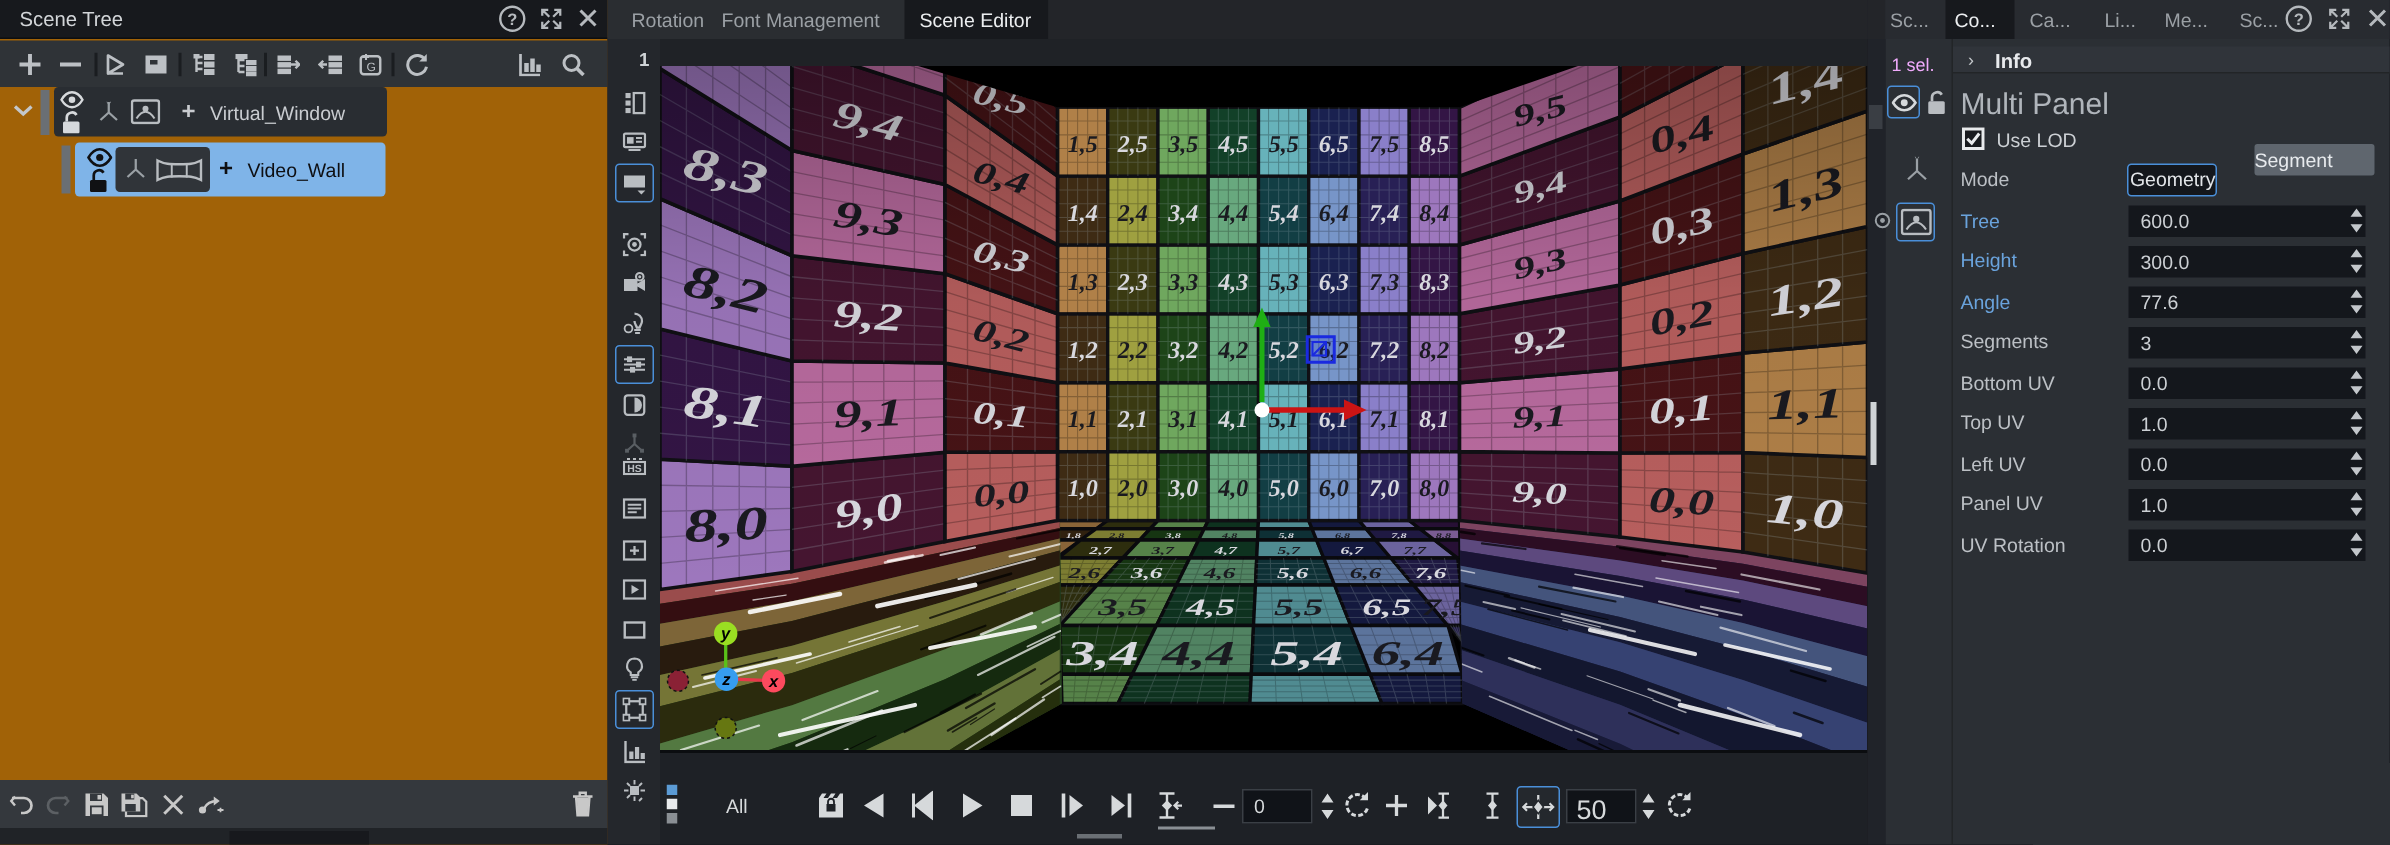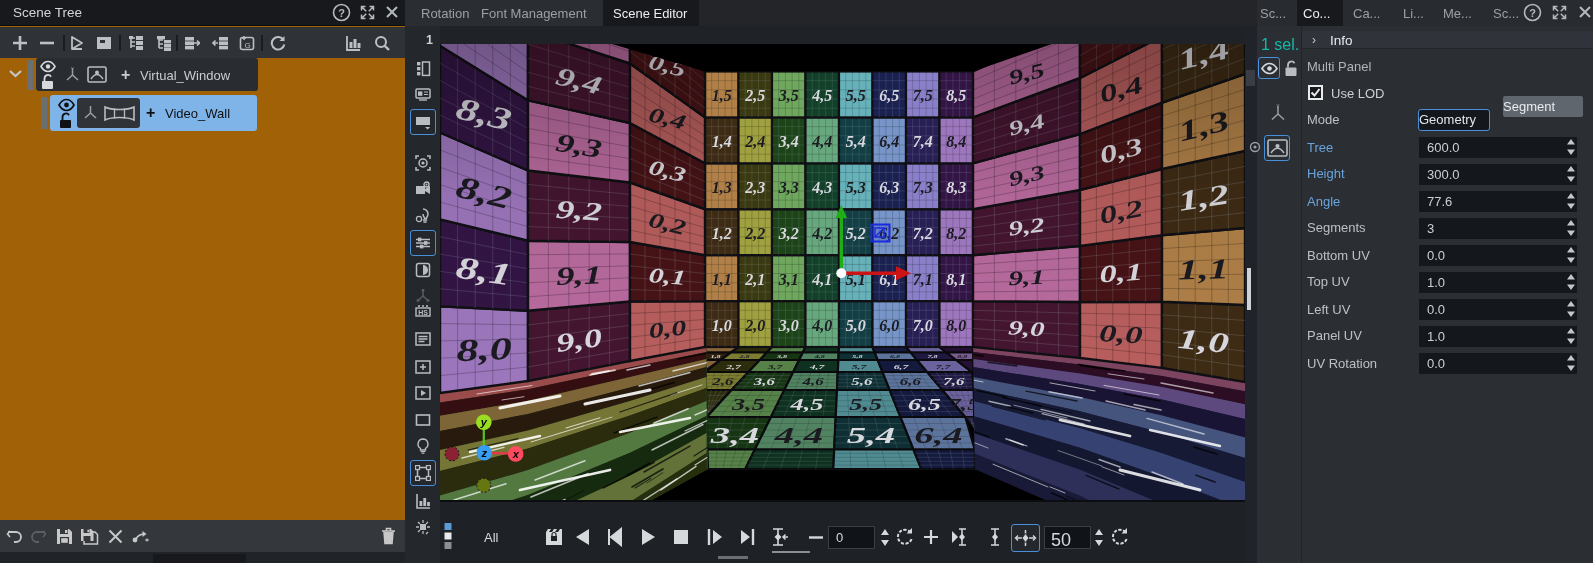--- a/index.html
+++ b/index.html
@@ -892,21 +892,21 @@
 <svg style="position:absolute;left:266px;top:3px" width="19" height="19" viewBox="0 0 19 19" fill="none">
       <circle cx="9.5" cy="9.5" r="8" stroke="#b5b9bd" stroke-width="1.6"></circle>
       <text x="9.5" y="13.5" fill="#b5b9bd" font-size="11" font-weight="bold" text-anchor="middle" font-family="Liberation Sans">?</text>
     </svg>
 <svg style="position:absolute;left:294px;top:4px" width="17" height="17" viewBox="0 0 17 17" fill="none">
       <path d="M10.5 2.5h4v4M6.5 14.5h-4v-4M14.5 10.5v4h-4M2.5 6.5v-4h4M14 3l-4.2 4.2M3 14l4.2-4.2M14 14l-4.2-4.2M3 3l4.2 4.2" stroke="#b5b9bd" stroke-width="1.5"></path>
     </svg>
 <svg style="position:absolute;left:320px;top:4px" width="16" height="16" viewBox="0 0 16 16" fill="none">
       <path d="M3 3l10 10M13 3l-10 10" stroke="#b5b9bd" stroke-width="2"></path>
     </svg>
-<div class="t" style="left:4px;top:36px;font-size:16px;color:#14b8a6">1 sel.</div>
+<div class="t" style="left:4px;top:36px;font-size:12px;color:#f0abfc">1 sel.</div>
 <div class="abs" style="left:1px;top:57px;width:22px;height:22px;border:1.5px solid #4a8fd9;border-radius:3px"></div>
 <svg style="position:absolute;left:4px;top:62px" width="17" height="13" viewBox="0 0 17 13" fill="none">
       <path d="M1 6.5C3.2 3 6 1.5 8.5 1.5S13.8 3 16 6.5C13.8 10 11 11.5 8.5 11.5S3.2 10 1 6.5z" stroke="#d6d9dc" stroke-width="1.7"></path>
       <circle cx="8.5" cy="6.5" r="2.3" fill="#d6d9dc"></circle>
     </svg>
 <svg style="position:absolute;left:26px;top:60px" width="16" height="17" viewBox="0 0 16 17" fill="none">
       <rect x="2.5" y="7.5" width="11" height="8.5" rx="1" fill="#b9bdc1"></rect>
       <path d="M5 7.5V5a3.5 3.5 0 0 1 6.5-1.8" stroke="#b9bdc1" stroke-width="1.8" fill="none"></path>
     </svg>
 <svg style="position:absolute;left:12px;top:104px" width="18" height="19" viewBox="0 0 18 19" fill="none">
@@ -919,29 +919,29 @@
       <path d="M4 14c2.2-3.2 4.4-4.8 6.5-4.8s4.3 1.6 6.5 4.8" stroke="#b9bdc1" stroke-width="1.4" fill="none"></path>
       <circle cx="10.5" cy="7" r="2.1" fill="#b9bdc1"></circle>
     </svg>
 <svg style="position:absolute;left:-8px;top:141px" width="12" height="12" viewBox="0 0 12 12" fill="none">
       <circle cx="6" cy="6" r="4.5" stroke="#9aa0a5" stroke-width="1.3"></circle>
       <circle cx="6" cy="6" r="1.6" fill="#9aa0a5"></circle>
     </svg>
 <div class="abs" style="left:44px;top:26px;width:1px;height:537px;background:#222527"></div>
 <div class="abs" style="left:45px;top:31px;width:291px;height:18px;background:#30343a;border-bottom:1px solid #222527"></div>
 <div class="t" style="left:55px;top:33px;font-size:12px;color:#c6cacd">›</div>
-<div class="t" style="left:73px;top:33px;font-size:13.5px;font-weight:normal;color:#e8eaed">Info</div>
-<div class="t" style="left:50px;top:59px;font-size:13px;color:#b0b5bb">Multi Panel</div>
+<div class="t" style="left:73px;top:33px;font-size:13.5px;font-weight:bold;color:#e8eaed">Info</div>
+<div class="t" style="left:50px;top:59px;font-size:20px;color:#b0b5bb">Multi Panel</div>
 <div class="abs" style="left:51px;top:85px;width:15px;height:15px;border:2px solid #e8eaec;background:#17191d"></div>
 <svg style="position:absolute;left:52px;top:86px" width="13" height="13" viewBox="0 0 13 13" fill="none">
       <path d="M2.5 6.5l3 3 5-6.5" stroke="#e8eaec" stroke-width="2" fill="none"></path>
     </svg>
 <div class="t" style="left:74px;top:86px;font-size:13px;color:#ccd0d4">Use LOD</div>
 <div class="t" style="left:50px;top:112px;font-size:13px;color:#bcc0c5">Mode</div>
-<div class="abs" style="left:161px;top:109px;width:72px;height:22px;background:#14171c;border:1.5px solid #4a8fd9;border-radius:3px;color:#e2e5e8;font-size:13px;text-align:left;line-height:19px">Geometry</div>
+<div class="abs" style="left:161px;top:109px;width:60px;height:22px;background:#14171c;border:1.5px solid #4a8fd9;border-radius:3px;color:#e2e5e8;font-size:13px;text-align:right;line-height:19px">Geometry</div>
 <div class="abs" style="left:246px;top:96px;width:80px;height:21px;background:#5f666e;border-radius:2px;color:#e8ebee;font-size:13px;line-height:21px">Segment</div>
 <div class="t" style="left:50px;top:140px;font-size:13px;color:#6aa3dc">Tree</div>
 <div class="abs" style="left:162px;top:137px;width:158px;height:21px;background:#14171c"></div>
 <div class="t" style="left:170px;top:140px;font-size:13px;color:#ccd0d4">600.0</div>
 <svg style="position:absolute;left:309px;top:138px" width="10" height="18" viewBox="0 0 10 18" fill="none">
       <path d="M5 1l4 5.5H1zM5 17l4-5.5H1z" fill="#c3c7cb"></path>
     </svg>
 <div class="t" style="left:50px;top:166px;font-size:13px;color:#6aa3dc">Height</div>
 <div class="abs" style="left:162px;top:164px;width:158px;height:21px;background:#14171c"></div>
 <div class="t" style="left:170px;top:167px;font-size:13px;color:#ccd0d4">300.0</div>

